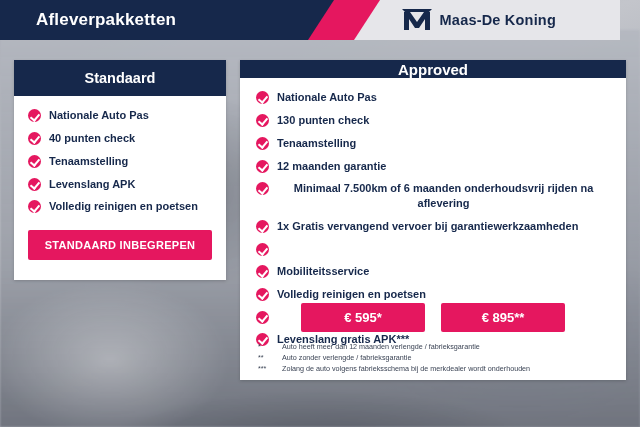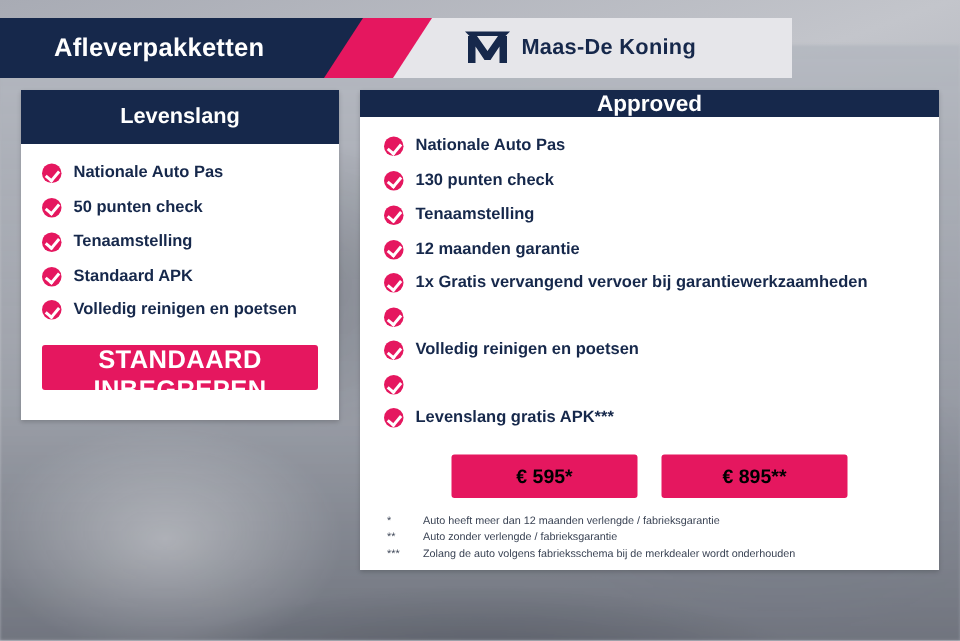--- a/index.html
+++ b/index.html
@@ -24,24 +24,23 @@
     filter: blur(1px);
   }
   .bg-blur:after {
     content: "";
     position: absolute; left: 30px; top: 60px; width: 300px; height: 200px;
     background: radial-gradient(ellipse at center, rgba(40,44,56,0.30), rgba(40,44,56,0) 70%);
   }
 
   
   .header {
-    position: absolute; left: 0; top: 0; width: 528px; height: 40px;
+    position: absolute; left: 0; top: 0; width: 620px; height: 40px;
     background: #16284b;
     z-index: 5;
-    margin-top: 12px;
   }
   .header-title {
     position: absolute; left: 36px; top: 10px;
     color: #ffffff; font-size: 17px; font-weight: bold; letter-spacing: .2px;
   }
   .header-pink {
     position: absolute; right: 0; top: 0; height: 40px; width: 300px;
     background: #e6e6ea;
     clip-path: polygon(26px 0, 300px 0, 300px 40px, 0px 40px);
   }
@@ -94,30 +93,30 @@
     border-right: 2px solid #fff; border-bottom: 2px solid #fff;
     transform: rotate(40deg);
   }
   .feat-text { display: block; text-align: center; }
 
   .std-btn {
     position: absolute; left: 14px; right: 14px; bottom: 20px;
     height: 30px; background: #e5175f; color: #fff;
     border: none; border-radius: 2px;
     font-family: "Liberation Sans", sans-serif;
-    font-size: 17px; font-weight: bold; letter-spacing: .3px;
+    font-size: 11px; font-weight: bold; letter-spacing: .3px;
     cursor: pointer;
   }
 
   .price-row {
     position: absolute; left: 0; right: 0; bottom: 48px;
     display: flex; justify-content: center; gap: 16px;
   }
   .price-btn {
-    width: 124px; height: 29px; background: #e5175f; color: #000000;
+    width: 124px; height: 29px; background: #e5175f; color: #ffffff;
     border: none; border-radius: 2px;
     font-family: "Liberation Sans", sans-serif;
     font-size: 13px; font-weight: bold; cursor: pointer;
   }
 
   .notes {
     position: absolute; left: 0; right: 0; bottom: 6px;
     padding: 0 18px;
   }
   .note {
@@ -141,37 +140,37 @@
         <svg viewBox="0 0 30 24" width="30" height="24" aria-hidden="true">
           <path d="M2 22 L2 4 L8 4 L15 14 L22 4 L28 4 L28 22 L23 22 L23 11 L17 20 L13 20 L7 11 L7 22 Z" fill="#16284b"></path>
           <path d="M0 1 L30 1 L27 4 L3 4 Z" fill="#16284b"></path>
         </svg>
       </span>
       <span class="brand-name">Maas-De Koning</span>
     </div>
   </div>
 
   <div class="card card-std">
-    <div class="card-head">Levenslang</div>
+    <div class="card-head">Standaard</div>
     <ul class="features">
       <li>
         <span class="check"></span>
         <span class="feat-text">Nationale Auto Pas</span>
       </li>
       <li>
         <span class="check"></span>
-        <span class="feat-text">50 punten check</span>
+        <span class="feat-text">40 punten check</span>
       </li>
       <li>
         <span class="check"></span>
         <span class="feat-text">Tenaamstelling</span>
       </li>
       <li>
         <span class="check"></span>
-        <span class="feat-text">Standaard APK</span>
+        <span class="feat-text">Levenslang APK</span>
       </li>
       <li>
         <span class="check"></span>
         <span class="feat-text">Volledig reinigen en poetsen</span>
       </li>
     </ul>
     <button class="std-btn">STANDAARD INBEGREPEN</button>
   </div>
 
   <div class="card card-app">
@@ -188,24 +187,32 @@
       <li>
         <span class="check"></span>
         <span class="feat-text">Tenaamstelling</span>
       </li>
       <li>
         <span class="check"></span>
         <span class="feat-text">12 maanden garantie</span>
       </li>
       <li>
         <span class="check"></span>
+        <span class="feat-text">Minimaal 7.500km of 6 maanden onderhoudsvrij rijden na aflevering</span>
+      </li>
+      <li>
+        <span class="check"></span>
         <span class="feat-text">1x Gratis vervangend vervoer bij garantiewerkzaamheden</span>
       </li>
       <li>
         <span class="check"></span>
+      </li>
+      <li>
+        <span class="check"></span>
+        <span class="feat-text">Mobiliteitsservice</span>
       </li>
       <li>
         <span class="check"></span>
         <span class="feat-text">Volledig reinigen en poetsen</span>
       </li>
       <li>
         <span class="check"></span>
       </li>
       <li>
         <span class="check"></span>

